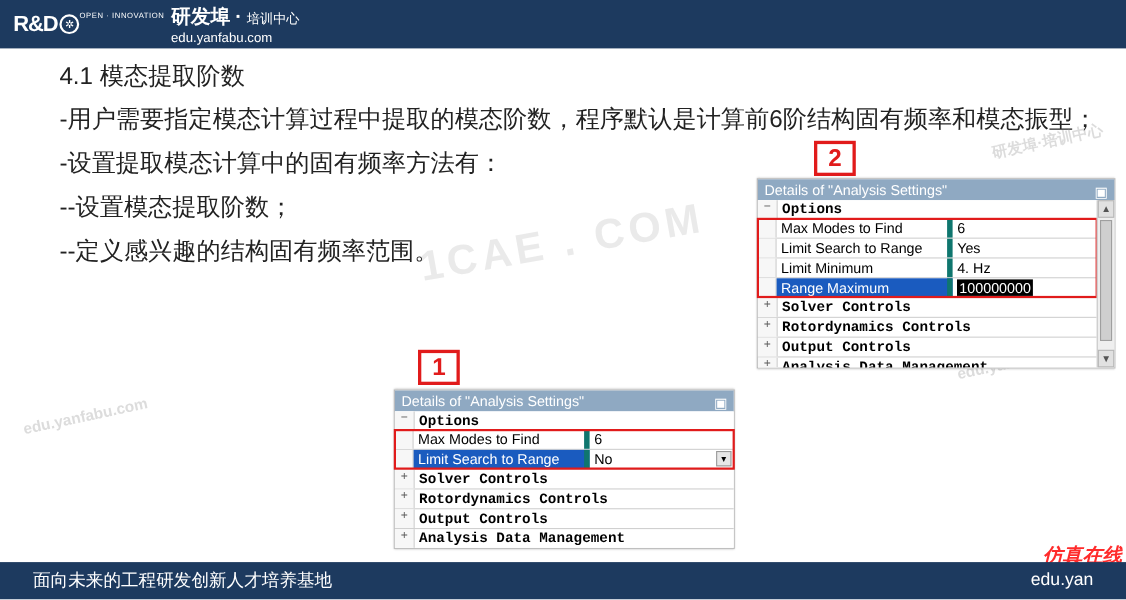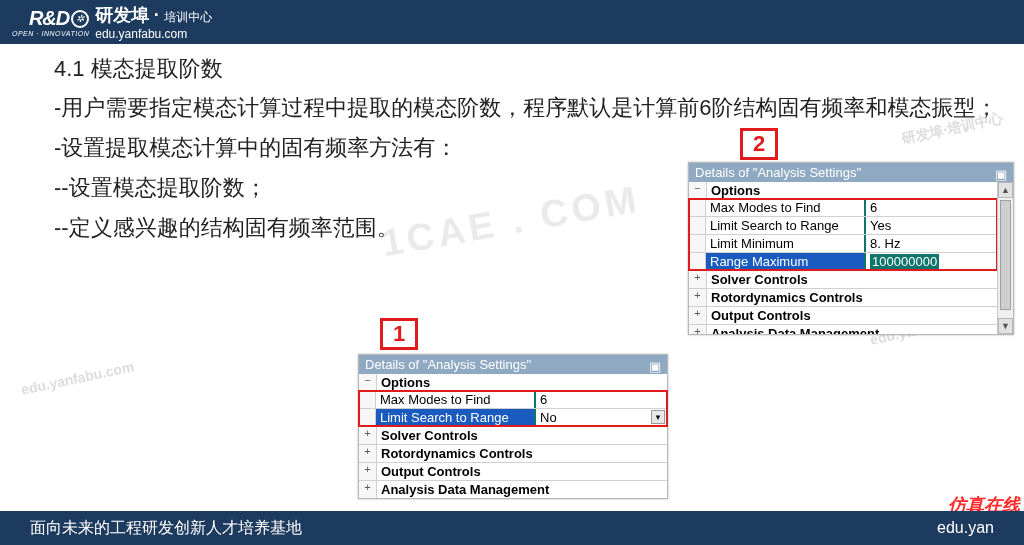--- a/index.html
+++ b/index.html
@@ -19,21 +19,21 @@
     align-items: center;
     padding: 0 12px;
     justify-content: space-between;
   }
   .header-left { display: flex; align-items: center; }
   .monitor-icon { width: 26px; height: 22px; margin-right: 32px; position: relative; }
   .monitor-icon .screen { width:26px; height:17px; border:2px solid #fff; }
   .monitor-icon .stand { width:10px; height:4px; background:#fff; margin:0 auto; }
   .title { font-size: 24px; font-weight: bold; }
   .header-right { display:flex; align-items:center; gap:6px; }
-  .logo-badge { display:flex; flex-direction:column; align-items:flex-end; font-size:8px; color:#fff;font-style:italic; }
+  .logo-badge { display:flex; flex-direction:row; align-items:flex-start; font-size:8px; color:#fff; }
   .logo-box { display:flex; align-items:center; gap:2px;}
   .logo-rd { font-size:20px; font-weight:900; letter-spacing:-1px;}
   .logo-gear { width:18px;height:18px;border:2px solid #fff;border-radius:50%; display:flex;align-items:center;justify-content:center;font-size:10px;}
   .brand-text { font-size:18px; font-weight:bold; }
   .brand-sub { font-size:12px; }
   .content { padding: 6px 18px 0 18px; margin-left: 36px; }
   .section-num { font-size: 22px; color:#222; margin: 4px 0 8px 0; }
   .para { font-size: 22px; color:#222; line-height: 1.45; margin: 4px 0 8px 0; }
 
   .panels-area { position:absolute; left:0; top:0; width:1024px; height:545px; pointer-events:none; }
@@ -51,28 +51,28 @@
   }
   .panel-title {
     background:#8fa9c2; color:#fff; padding:2px 6px; font-size:13px;
     display:flex; justify-content:space-between; align-items:center;
   }
   .panel-title .pin { width:12px;height:12px; display:inline-block;}
   .panel-body { background:#fff; }
   .row { display:flex; border-top:1px solid #d0d0d0; }
   .row:first-child { border-top:none; }
   .cell-toggle { width:18px; border-right:1px solid #d0d0d0; text-align:center; font-size:11px; color:#5a5a5a; background:#f7f7f7;}
-  .cell-label { flex:1 1 55%; padding:1px 4px; border-right:2px solid #0f766e;}
+  .cell-label { flex:1 1 55%; padding:1px 4px; border-right:5px solid #0f766e;}
   .cell-value { flex:1 1 45%; padding:1px 4px; }
-  .group-header { font-weight:bold; }
+  .group-header { font-weight:bold;font-family:Liberation Mono, monospace; }
   .highlight-group { outline:2px solid #e11b1b; outline-offset:-1px; position:relative; }
   .row.selected .cell-label { background:#1a5bbf; color:#fff; }
   .row.selected .cell-value { position:relative; }
   .row.selected .cell-value .dd { position:absolute; right:2px; top:1px; width:14px;height:14px; background:#e7e7e7; border:1px solid #9a9a9a; font-size:9px; text-align:center; line-height:12px;}
-  .value-highlight { background:#0f766e; color:#fff; }
+  .value-highlight { background:#000000; color:#fff; }
   .scrollbar-v { position:absolute; right:0; top:0; bottom:0; width:16px; background:#efefef; border-left:1px solid #c8c8c8;}
   .scrollbar-v .arrow { height:16px; background:#e1e1e1; border:1px solid #b7b7b7; text-align:center; font-size:9px; line-height:14px; color:#555;}
   .scrollbar-v .thumb { position:absolute; left:2px; right:2px; background:#cfcfcf; border:1px solid #9f9f9f;}
 
   .footer {
     position:absolute; left:0; right:0; bottom:0; height:34px;
     background:#1d3a5f; color:#fff; display:flex; align-items:center;
     justify-content:space-between; padding:0 30px; font-size:16px;
   }
 
@@ -199,21 +199,21 @@
           <div class="cell-value">6</div>
         </div>
         <div class="row">
           <div class="cell-toggle"></div>
           <div class="cell-label">Limit Search to Range</div>
           <div class="cell-value">Yes</div>
         </div>
         <div class="row">
           <div class="cell-toggle"></div>
           <div class="cell-label">Limit Minimum</div>
-          <div class="cell-value">8. Hz</div>
+          <div class="cell-value">4. Hz</div>
         </div>
         <div class="row selected">
           <div class="cell-toggle"></div>
           <div class="cell-label">Range Maximum</div>
           <div class="cell-value">
             <span class="value-highlight" style="padding:0 2px;">100000000</span>
           </div>
         </div>
       </div>
       <div class="row">

